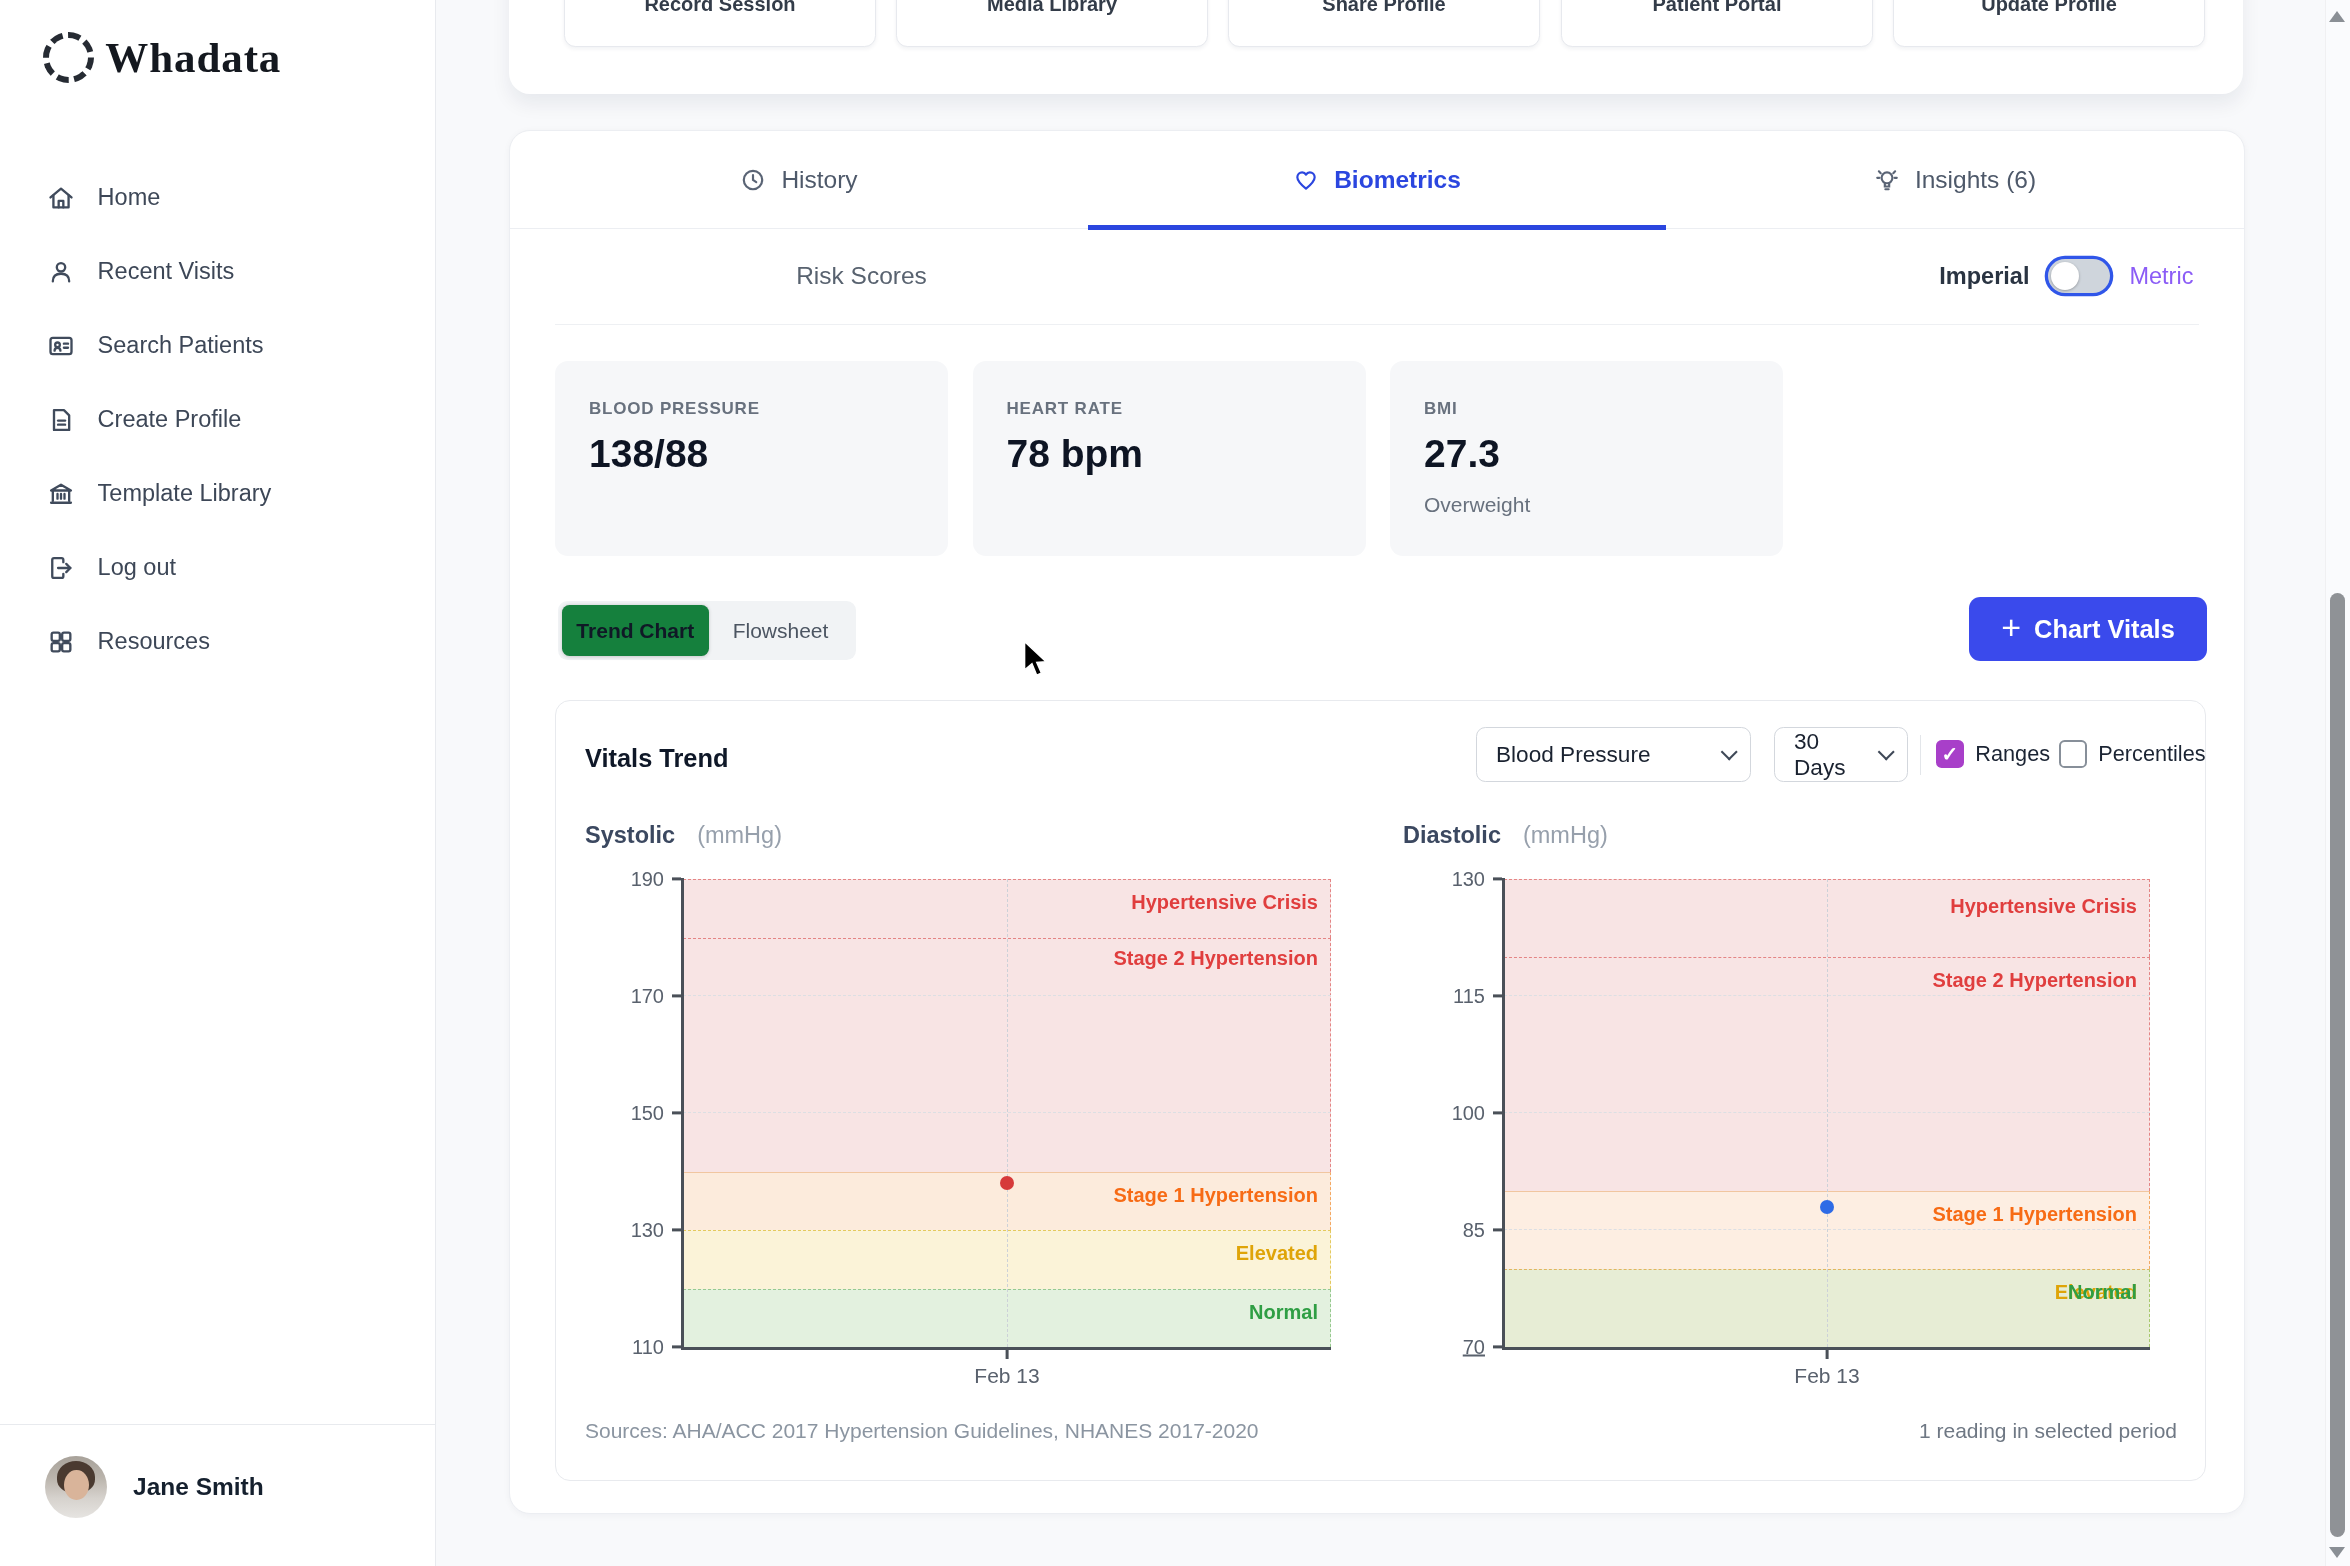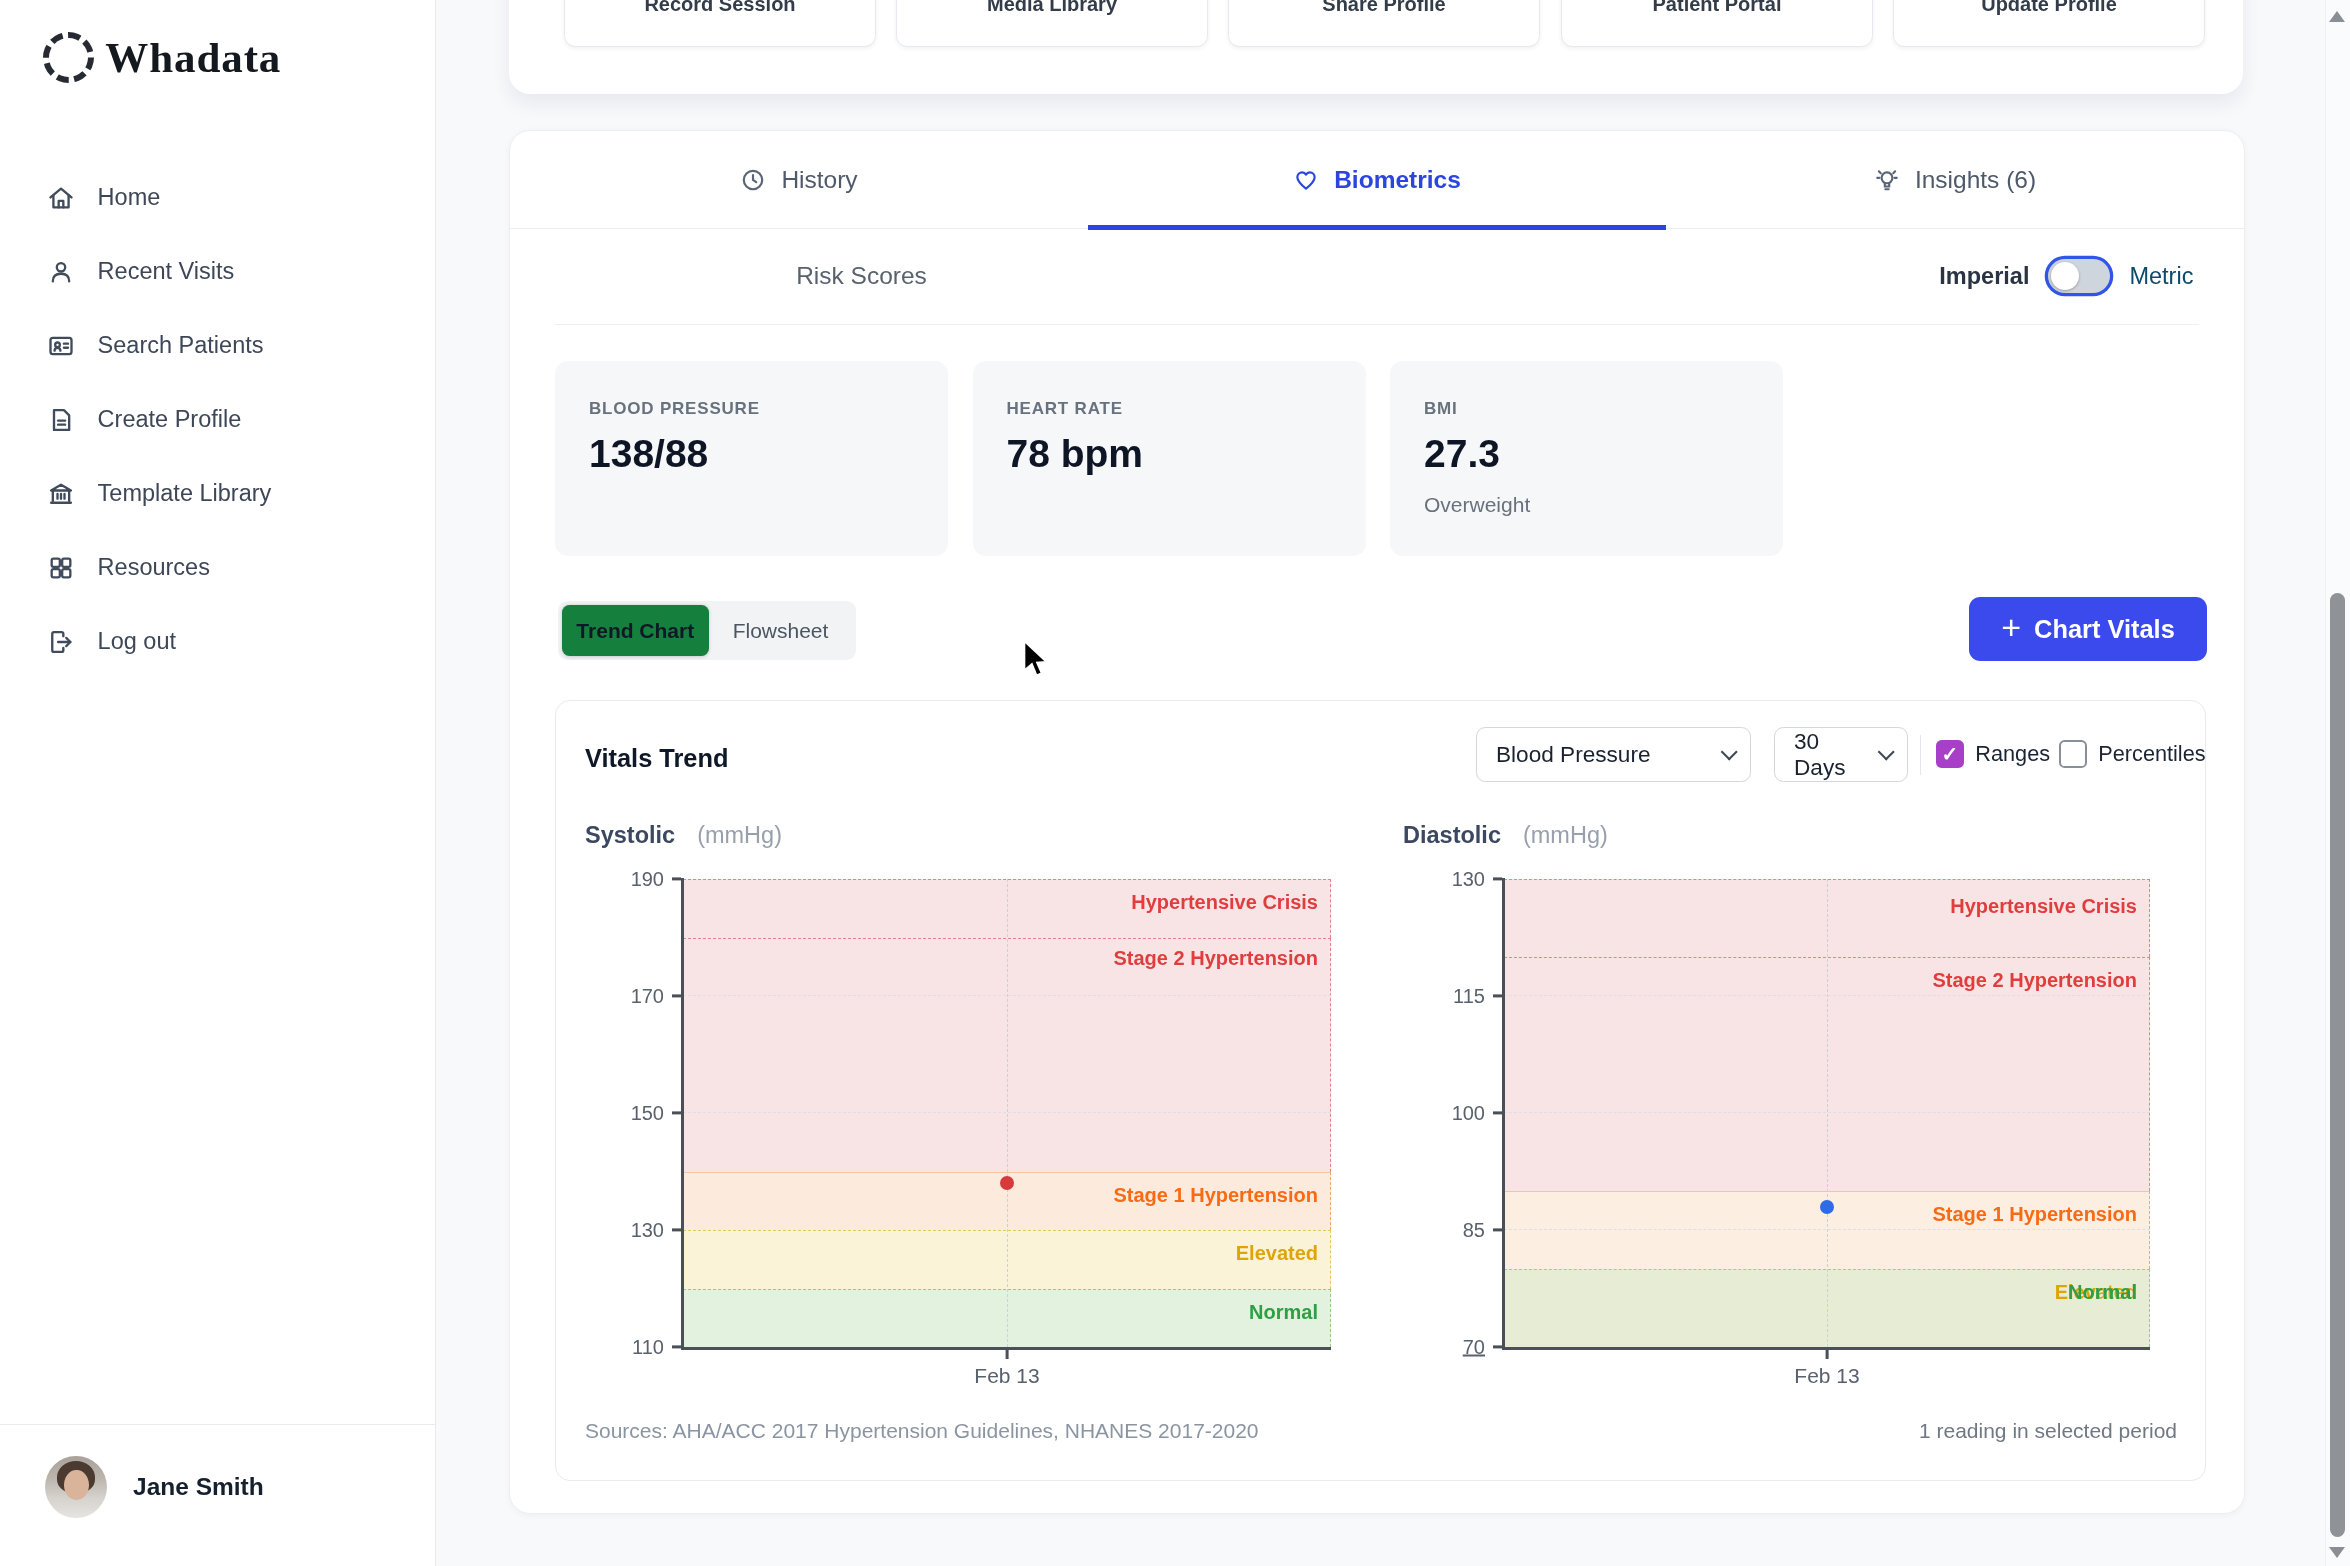--- a/index.html
+++ b/index.html
@@ -45,21 +45,21 @@
   .subtabs{position:absolute;left:45px;top:97px;width:1644px;height:96px;border-bottom:1.9px solid #eef0f3;}
   .subtab-active{position:absolute;left:0;top:0;height:100%;width:218px;display:flex;align-items:center;justify-content:center;
                  font-size:25.4px;font-weight:700;color:#2b46df;cursor:pointer;}
   .subtab-active::after{content:"";position:absolute;left:0;right:0;bottom:-1.9px;height:4.7px;background:#2b46df;}
   .subtab-idle{position:absolute;left:231px;top:0;height:100%;width:151px;display:flex;align-items:center;justify-content:center;
                font-size:24.5px;font-weight:500;color:#58626f;cursor:pointer;}
   .units{position:absolute;right:5.6px;top:0;height:100%;display:flex;align-items:center;gap:19px;}
   .units-imperial{font-size:23.5px;font-weight:600;color:#2a3442;}
   .toggle{width:62px;height:34px;border-radius:17px;background:#cfd5dc;position:relative;box-shadow:0 0 0 3.3px #3056e9;cursor:pointer;}
   .knob{position:absolute;left:2.8px;top:2.8px;width:28px;height:28px;border-radius:50%;background:#fff;box-shadow:0 0.9px 2.8px rgba(0,0,0,.3);}
-  .units-metric{font-size:23.5px;color:#0c4a6e;}
+  .units-metric{font-size:23.5px;color:#8b5cf6;}
   
   .vcards{position:absolute;left:45px;top:230px;width:1644px;display:flex;gap:24.5px;}
   .vcard{width:393px;height:195px;background:#f6f7f9;border-radius:13px;box-sizing:border-box;padding:38px 34px 0;}
   .vcard-label{font-size:17px;font-weight:600;letter-spacing:0.8px;color:#68717e;}
   .vcard-value{margin-top:13px;font-size:39px;font-weight:700;color:#0e1524;}
   .vcard-sub{margin-top:17px;font-size:21px;color:#68717e;}
   
   .seg{position:absolute;left:48px;top:470px;width:298px;height:59px;background:#f1f3f5;border-radius:9.4px;
        display:flex;padding:3.8px;box-sizing:border-box;}
   .seg-active{width:147px;background:#15803d;border-radius:7.5px;box-shadow:0 0.9px 3.8px rgba(0,0,0,.18);
@@ -161,38 +161,38 @@
             <path d="M9 12 V16"></path>
             <path d="M12 12 V16"></path>
             <path d="M15 12 V16"></path>
             <path d="M3.5 19.5 H20.5"></path>
           </svg>
         </span>
       <span>Template Library</span>
     </div>
     <div class="nav-item">
       <span>
+          <svg width="28" height="28" viewBox="0 0 24 24" fill="none" stroke-width="2" stroke-linecap="round" stroke-linejoin="round">
+            <path d="M14 7 V5 C14 4.2 13.3 3.5 12.5 3.5 H6 C5.2 3.5 4.5 4.2 4.5 5 V19 C4.5 19.8 5.2 20.5 6 20.5 H12.5 C13.3 20.5 14 19.8 14 19 V17"></path>
+            <path d="M9.5 12 H20"></path>
+            <path d="M16.5 8.5 L20 12 L16.5 15.5"></path>
+          </svg>
+        </span>
+      <span>Log out</span>
+    </div>
+    <div class="nav-item">
+      <span>
           <svg width="28" height="28" viewBox="0 0 24 24" fill="none" stroke-width="2">
             <rect x="4" y="4" width="7" height="7" rx="1.5"></rect>
             <rect x="13" y="4" width="7" height="7" rx="1.5"></rect>
             <rect x="4" y="13" width="7" height="7" rx="1.5"></rect>
             <rect x="13" y="13" width="7" height="7" rx="1.5"></rect>
           </svg>
         </span>
       <span>Resources</span>
-    </div>
-    <div class="nav-item">
-      <span>
-          <svg width="28" height="28" viewBox="0 0 24 24" fill="none" stroke-width="2" stroke-linecap="round" stroke-linejoin="round">
-            <path d="M14 7 V5 C14 4.2 13.3 3.5 12.5 3.5 H6 C5.2 3.5 4.5 4.2 4.5 5 V19 C4.5 19.8 5.2 20.5 6 20.5 H12.5 C13.3 20.5 14 19.8 14 19 V17"></path>
-            <path d="M9.5 12 H20"></path>
-            <path d="M16.5 8.5 L20 12 L16.5 15.5"></path>
-          </svg>
-        </span>
-      <span>Log out</span>
     </div>
   </div>
   <div class="sidebar-divider"></div>
   <div class="user">
     <div class="avatar"></div>
     <div class="user-name">Jane Smith</div>
   </div>
 </div>
 
 <div class="qa-card">

